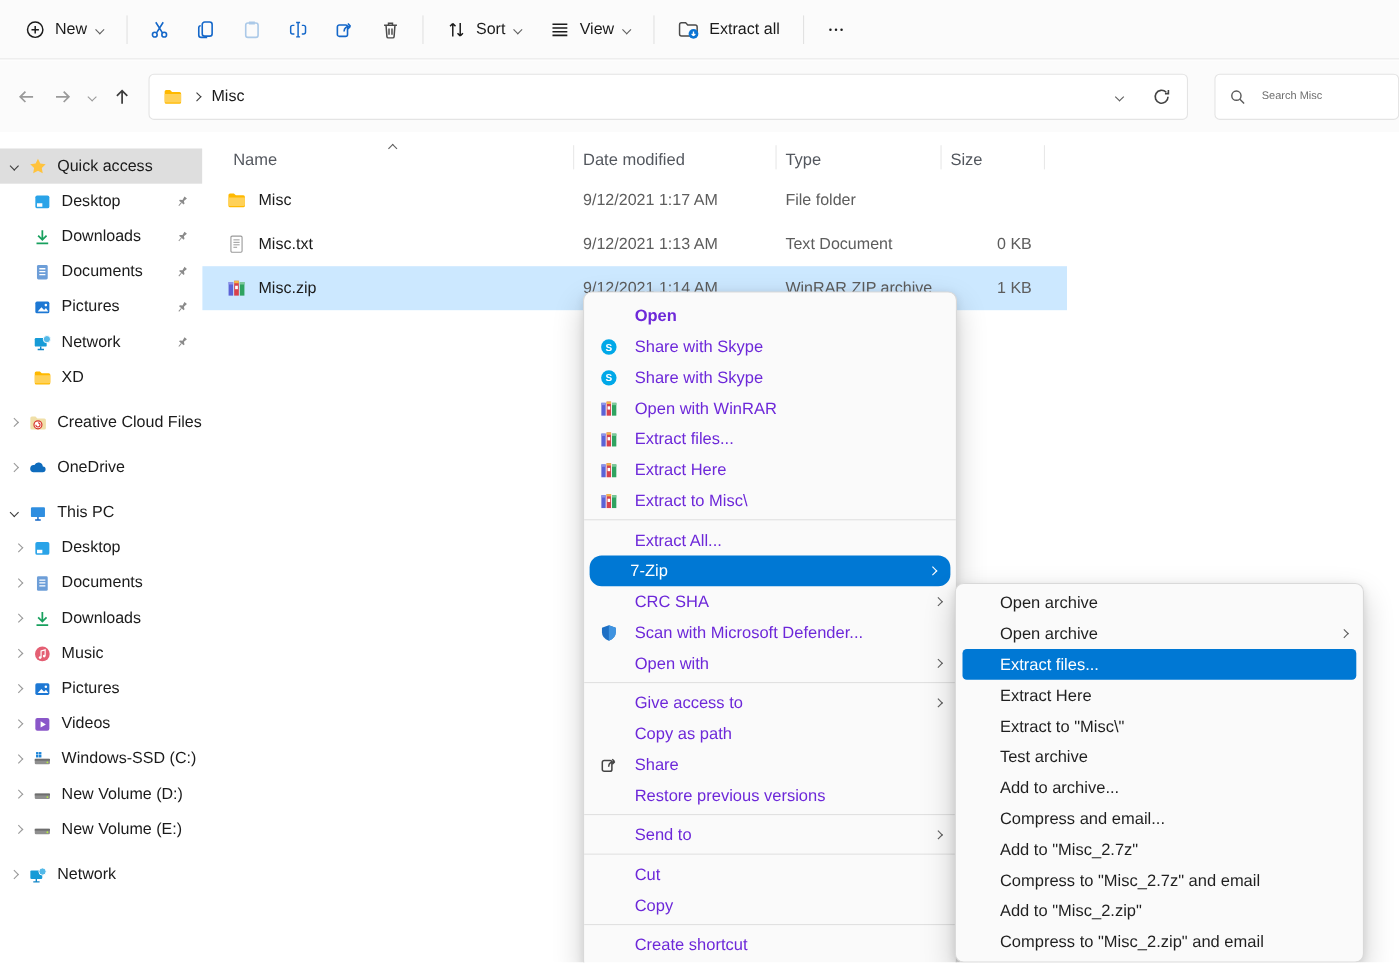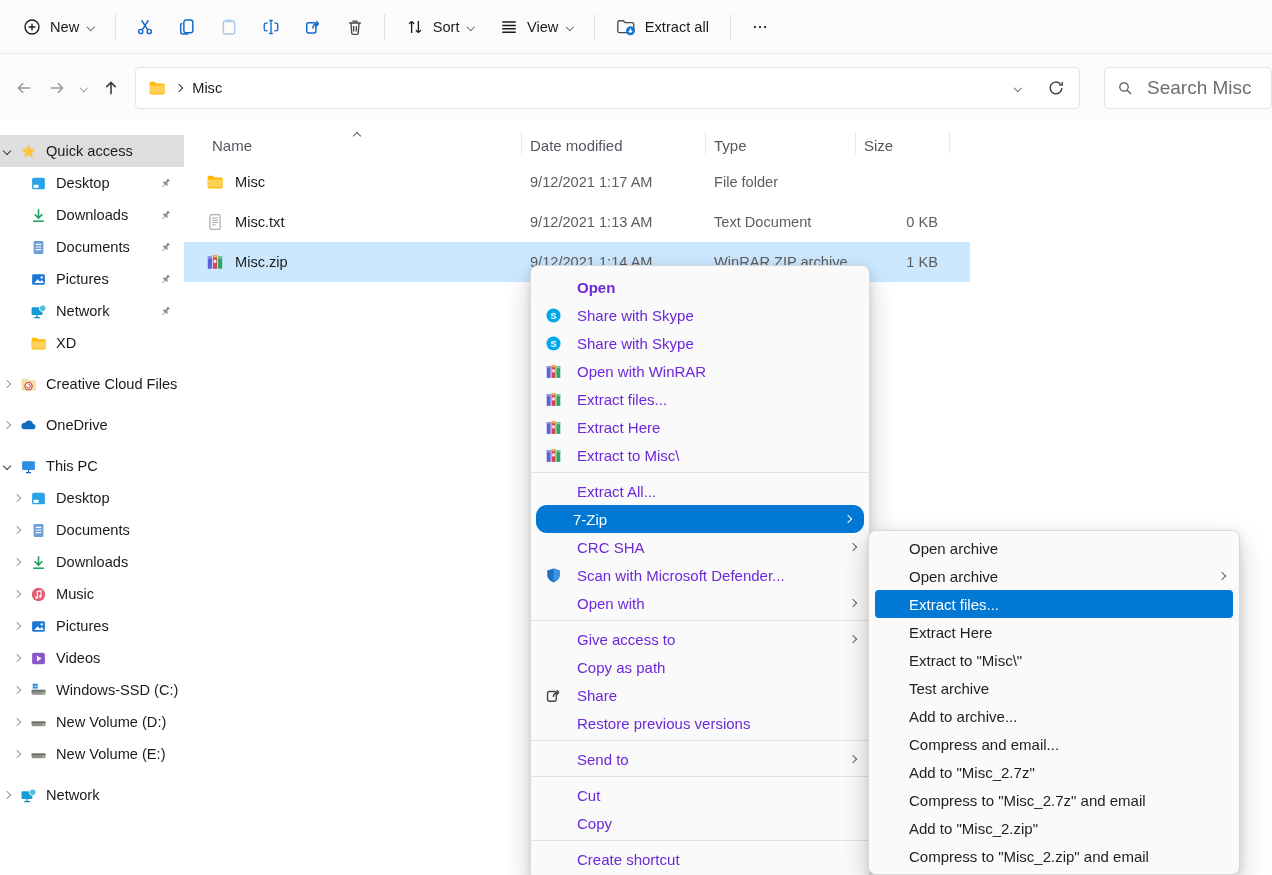--- a/index.html
+++ b/index.html
@@ -32,27 +32,27 @@
   .addr{position:absolute;left:0;top:55px;width:100%;height:65px;background:#fbfbfb;
         display:flex;align-items:center;padding-left:8px;box-sizing:border-box}
   .nbtn{width:34px;height:34px;display:flex;align-items:center;justify-content:center;border-radius:4px}
   .nbtn.narrow{width:22px}
   .addrbox{width:982px;height:42px;margin-left:8px;background:#fff;border:1px solid #e4e4e4;
            border-radius:5px;display:flex;align-items:center;padding:0 6px 0 12px;box-sizing:border-box;gap:10px}
   .crumb{font-size:14.6px;color:#1b1b1b}
   .addr-spacer{flex:1}
   .searchbox{width:172px;height:42px;margin-left:24px;background:#fff;border:1px solid #e4e4e4;
              border-radius:5px;display:flex;align-items:center;padding:0 12px;box-sizing:border-box;gap:12px}
-  .searchbox input{border:none;outline:none;font-size:19px;color:#0369a1;width:110px;background:transparent;
+  .searchbox input{border:none;outline:none;font-size:10px;color:#0369a1;width:110px;background:transparent;
                    font-family:"Liberation Sans","DejaVu Sans",sans-serif}
   .searchbox input::placeholder{color:#6e6e6e;opacity:1}
 
   
   .sidebar{position:absolute;left:0;top:120px;width:184px;bottom:0;padding-top:15px;box-sizing:border-box;background:#fff}
-  .srow{height:32px;display:flex;align-items:center;padding-left:4px;font-size:14.6px;cursor:default}
+  .srow{height:32px;display:flex;align-items:center;padding-left:10px;font-size:14.6px;cursor:default}
   .srow.l1{padding-left:14px}
   .srow .chvslot{width:16px;display:flex;justify-content:flex-start;align-items:center}
   .srow .sic{width:17px;height:17px;margin-right:9px;flex:0 0 auto}
   .srow .slabel{white-space:nowrap}
   .srow .pin{margin-left:auto;margin-right:12px;width:13px;height:13px;flex:0 0 auto}
   .srow.sel{background:#dedede}
   .gap{margin-top:9px}
 
   
   .filearea{position:absolute;left:184px;top:120px;right:0;bottom:0;background:#fff}

